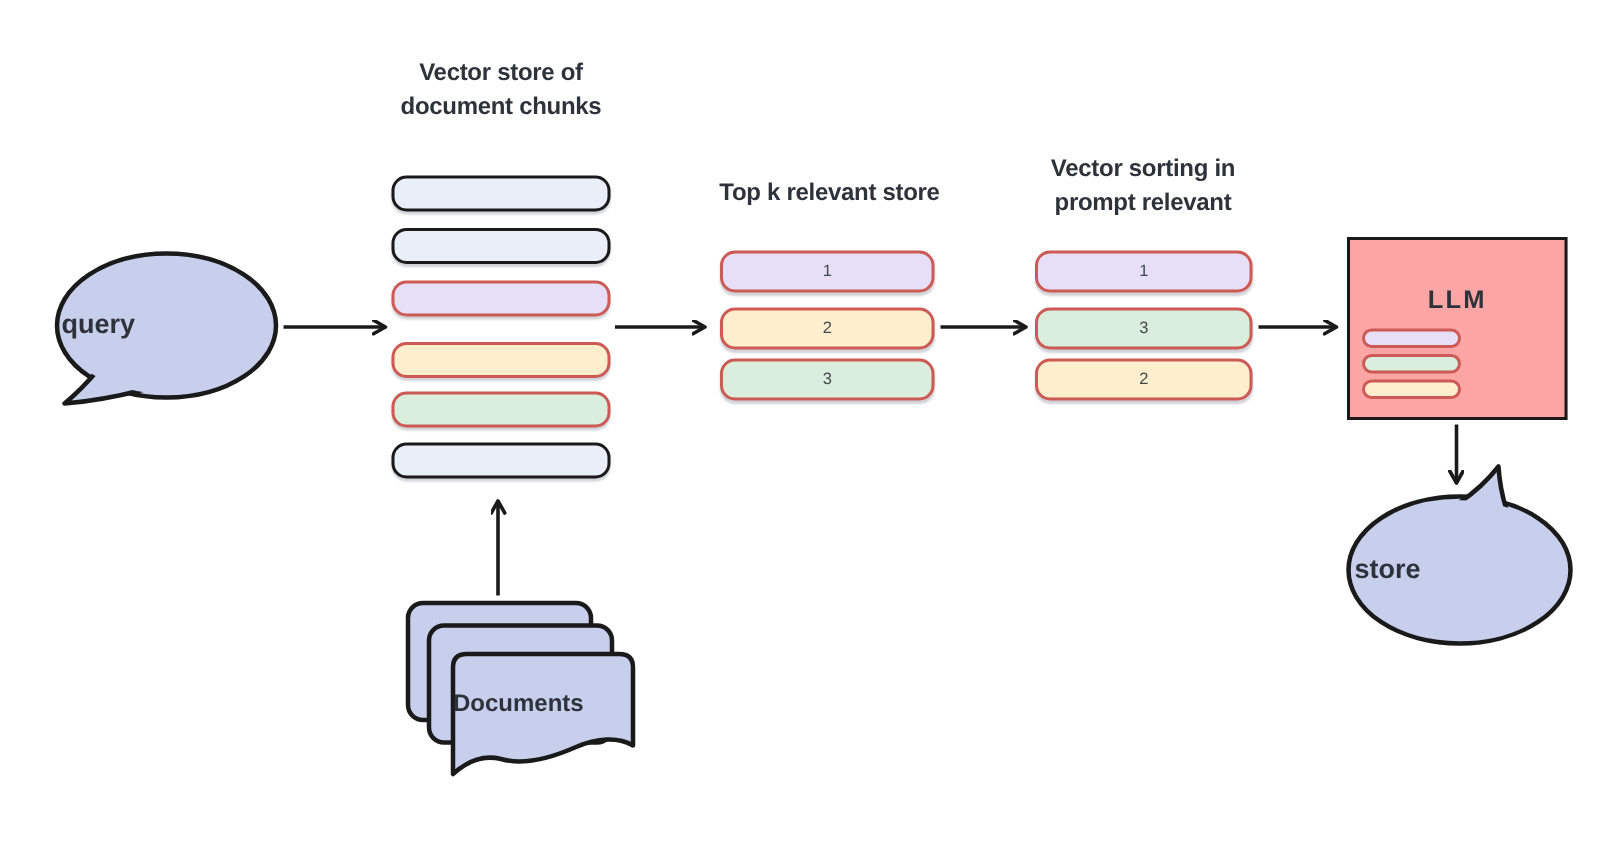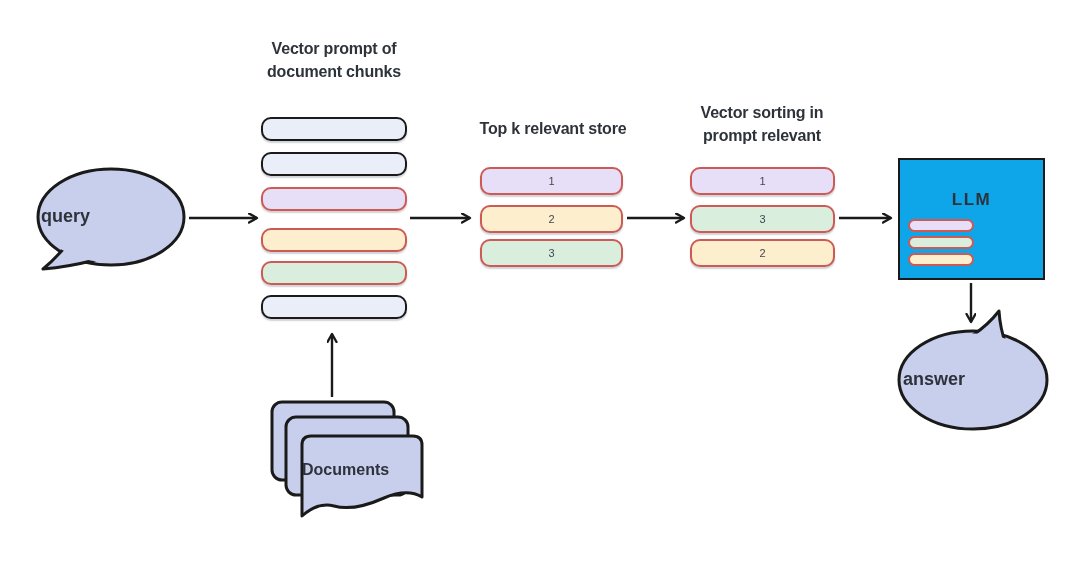--- a/index.html
+++ b/index.html
@@ -20,21 +20,21 @@
     box-shadow:0 2px 1.5px rgba(90,95,110,0.28);
   }
   .row{height:24px;width:146px;left:261px;}
   .mid{height:28px;width:143px;}
   [data-color="blue"]{background:#eaeef8;border:2.5px solid #1a1a1a;}
   [data-color="purple"]{background:#e7def8;border:2.5px solid #cd5a54;}
   [data-color="orange"]{background:#fdeecd;border:2.5px solid #cd5a54;}
   [data-color="green"]{background:#d9eedd;border:2.5px solid #cd5a54;}
   .llm-box{
     left:898px;top:158px;width:147px;height:122px;box-sizing:border-box;
-    background:#0ea5e9;border:2.5px solid #1a1a1a;
+    background:#fca5a5;border:2.5px solid #1a1a1a;
   }
   .llm-label{
     position:absolute;left:0;top:30px;width:100%;text-align:center;
     font-weight:bold;font-size:17px;letter-spacing:1.5px;color:#2e333b;
   }
   .pill{
     position:absolute;left:8px;width:66px;height:13px;box-sizing:border-box;
     border-radius:7px;
   }
   .pill[data-color="purple"],.pill[data-color="green"],.pill[data-color="orange"]{border-width:2px;}
@@ -79,25 +79,25 @@
 
     <line x1="189" y1="218" x2="257" y2="218" stroke="#1a1a1a" stroke-width="2.4" marker-end="url(#ah)"></line>
     <line x1="410" y1="218" x2="470" y2="218" stroke="#1a1a1a" stroke-width="2.4" marker-end="url(#ah)"></line>
     <line x1="627" y1="218" x2="684" y2="218" stroke="#1a1a1a" stroke-width="2.4" marker-end="url(#ah)"></line>
     <line x1="839" y1="218" x2="891" y2="218" stroke="#1a1a1a" stroke-width="2.4" marker-end="url(#ah)"></line>
     <line x1="971" y1="283" x2="971" y2="322" stroke="#1a1a1a" stroke-width="2.4" marker-end="url(#ah)"></line>
     <line x1="332" y1="397" x2="332" y2="334" stroke="#1a1a1a" stroke-width="2.4" marker-end="url(#ah)"></line>
   </svg>
 
   <div class="bubble-label" style="left:41px;top:206px;width:140px;">query</div>
-  <div class="bubble-label" style="left:903px;top:369px;width:140px;">answer</div>
+  <div class="bubble-label" style="left:903px;top:369px;width:140px;">store</div>
   <div class="bubble-label" style="left:302px;top:461px;width:100px;font-size:16px;">Documents</div>
 
   <div class="abs title" style="left:234px;top:37px;width:200px;">
-    <div>Vector prompt of</div>
+    <div>Vector store of</div>
     <div>document chunks</div>
   </div>
   <div class="chunk row" style="top:117px;" data-color="blue"></div>
   <div class="chunk row" style="top:152px;" data-color="blue"></div>
   <div class="chunk row" style="top:187px;" data-color="purple"></div>
   <div class="chunk row" style="top:228px;" data-color="orange"></div>
   <div class="chunk row" style="top:261px;" data-color="green"></div>
   <div class="chunk row" style="top:295px;" data-color="blue"></div>
 
   <div class="abs title" style="left:453px;top:117px;width:200px;">Top k relevant store</div>

